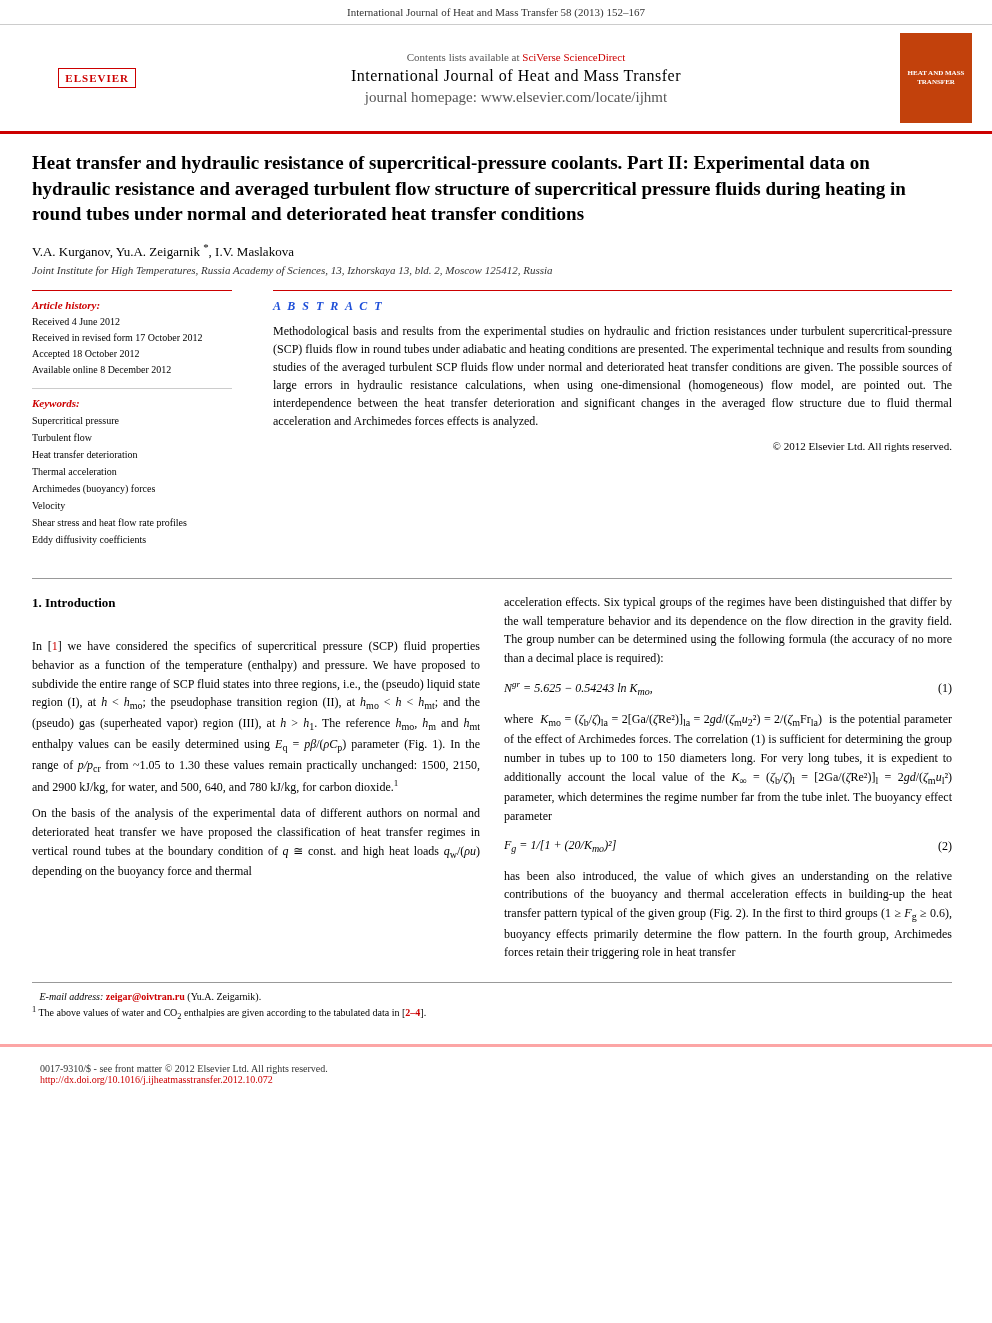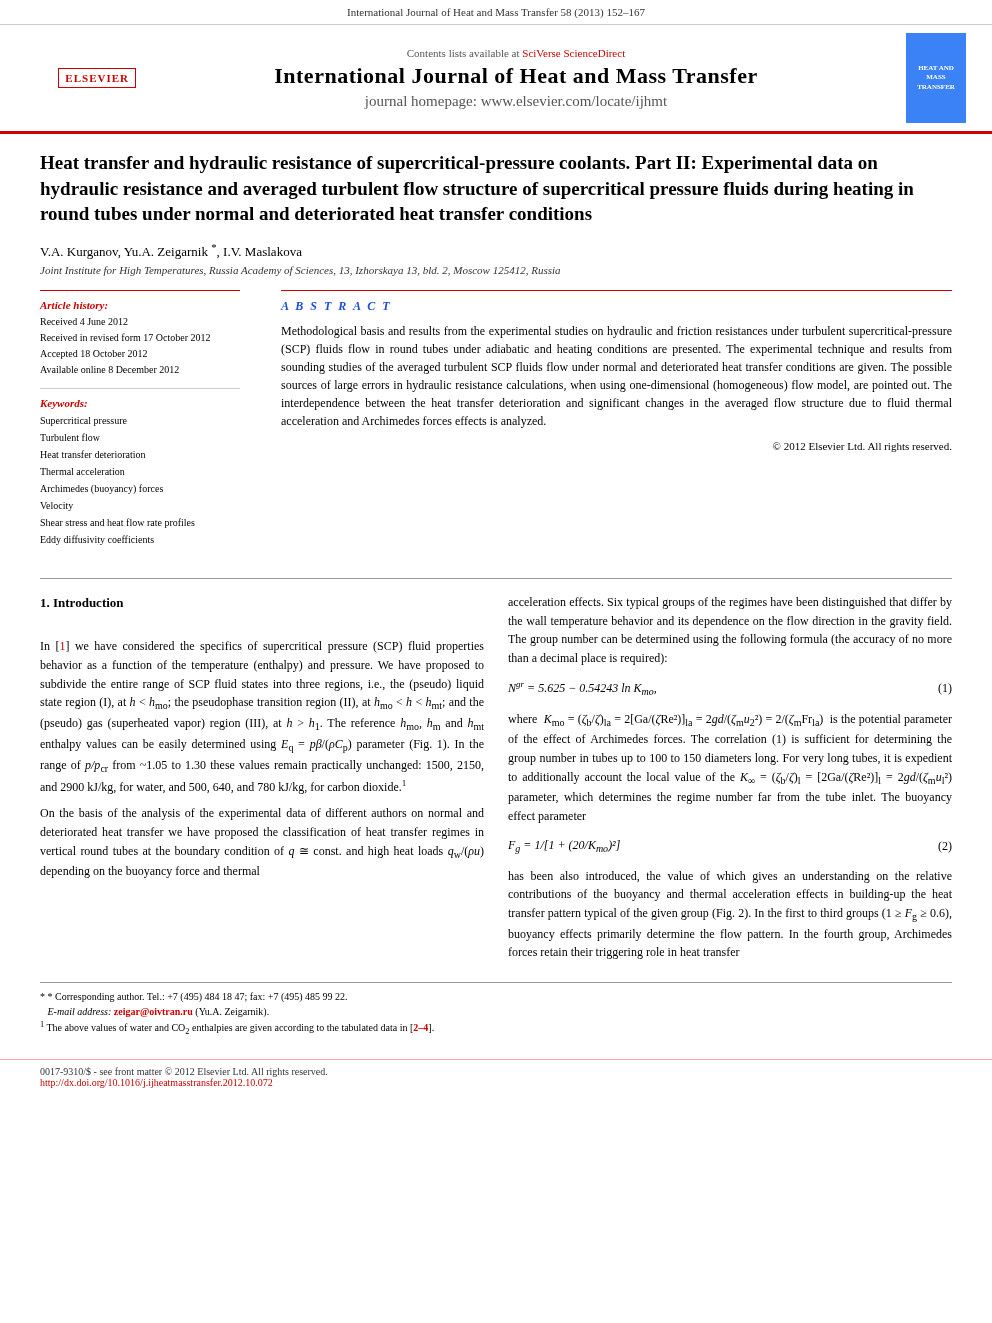--- a/index.html
+++ b/index.html
@@ -53,57 +53,57 @@
       flex: 1;
       text-align: center;
     }
     .contents-line {
       font-size: 11px;
       color: #555;
       margin-bottom: 4px;
     }
     .contents-line a { color: #c00; text-decoration: none; }
     .journal-title {
-      font-size: 22px;
-      font-weight: bold;
+      font-size: 16px;
+      font-weight: normal;
       color: #000;
       letter-spacing: 0.5px;
       margin-bottom: 4px;
     }
     .journal-homepage {
       font-size: 15px;
       color: #555;
     }
     .journal-header-right {
       width: 80px;
       display: flex;
       align-items: center;
       justify-content: center;
     }
     .journal-thumb {
-      width: 60px;
+      width: 72px;
       height: 90px;
-      background: #3b82f6;
+      background: #c2410c;
       display: flex;
       flex-direction: column;
       align-items: center;
       justify-content: center;
       padding: 4px;
     }
     .journal-thumb-text {
       color: #fff;
       font-size: 7px;
       text-align: center;
       font-weight: bold;
       line-height: 1.3;
     }
 
     
     .main-content {
-      padding: 16px 40px 20px 40px;
+      padding: 16px 40px 20px 32px;
     }
 
     
     .article-title {
       font-size: 19px;
       font-weight: bold;
       color: #000;
       line-height: 1.35;
       margin-bottom: 14px;
     }
@@ -227,22 +227,22 @@
       margin-top: 12px;
       padding-top: 6px;
       font-size: 10px;
       color: #000;
       line-height: 1.5;
     }
     .footnote-section a { color: #c00; text-decoration: none; font-weight: bold; }
 
     
     .bottom-bar {
-      border-top: 1px solid #fca5a5;
-      padding: 6px 40px;
+      border-top: 3px solid #fca5a5;
+      padding: 16px 40px;
       font-size: 10px;
       color: #333;
     }
     .bottom-bar a { color: #c00; text-decoration: none; }
 
     
     .formula-block {
       display: flex;
       align-items: center;
       justify-content: space-between;
@@ -366,24 +366,20 @@
           <span class="formula-number">(2)</span>
         </div>
         <p>
           has been also introduced, the value of which gives an understanding on the relative contributions of the buoyancy and thermal acceleration effects in building-up the heat transfer pattern typical of the given group (Fig. 2). In the first to third groups (1 ≥ <span class="italic">F</span><sub>g</sub> ≥ 0.6), buoyancy effects primarily determine the flow pattern. In the fourth group, Archimedes forces retain their triggering role in heat transfer
         </p>
       </div>
     </div>
 
     <div class="footnote-section">
       <div>
-        <span>* </span>
-        <span>* Corresponding author. Tel.: +7 (495) 484 18 47; fax: +7 (495) 485 99 22.</span>
-      </div>
-      <div>
         <span>&nbsp;&nbsp;&nbsp;<em>E-mail address:</em> </span>
         <a href="#">zeigar@oivtran.ru</a>
         <span> (Yu.A. Zeigarnik).</span>
       </div>
       <div>
         <sup>1</sup> <span>The above values of water and CO<sub>2</sub> enthalpies are given according to the tabulated data in [<a href="#">2–4</a>].</span>
       </div>
     </div>
 
   </div>

